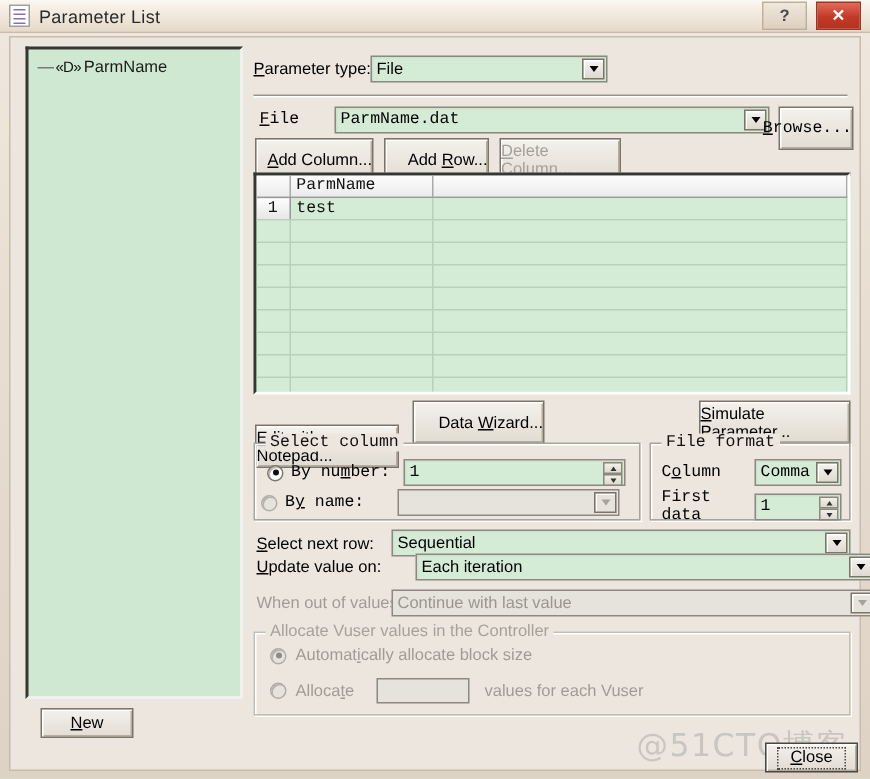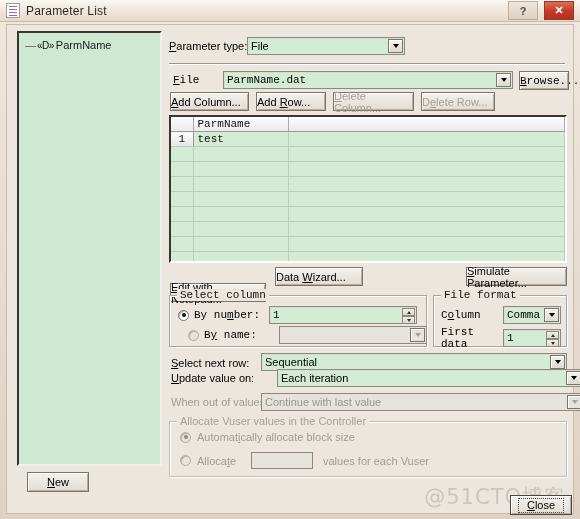--- a/index.html
+++ b/index.html
@@ -147,22 +147,22 @@
     border:1px solid #8d867c; display:flex;align-items:center;justify-content:center;
   }
   .spin .t { width:0;height:0;border-left:2px solid transparent;border-right:2px solid transparent;border-bottom:3px solid #333; }
   .spin .b { width:0;height:0;border-left:2px solid transparent;border-right:2px solid transparent;border-top:3px solid #333; }
 
   .btn {
     background: linear-gradient(180deg,#f4f1ec,#e1dcd3);
     border: 1px solid #7d7468;
     box-shadow: inset 1px 1px 0 #ffffff, inset -1px -1px 0 #b5ada1;
     font-size: 11px; color:#000;
-    display:flex; align-items:center; justify-content:flex-start;
-    height: 19px;
+    display:flex; align-items:center; justify-content:flex-end;
+    height: 29px;
   }
   .btn.disabled { color:#a5a19a; }
 
   
   #grid {
     position:absolute; left:2px; top:86px; width:398px; height:148px;
     background:#cfe8d1;
     border: 2px inset #b4b0a8;
     border-top-color:#8c8880; border-left-color:#8c8880;
     border-right-color:#ffffff; border-bottom-color:#ffffff;
@@ -298,23 +298,20 @@
 
       <div style="position:absolute;left:2px;top:63px;width:396px;height:20px;">
         <div class="btn" style="position:absolute;left:1px;top:0;width:79px;">
           <span><span class="u">A</span>dd Column...</span>
         </div>
         <div class="btn" style="position:absolute;left:87px;top:0;width:70px;">
           <span>Add <span class="u">R</span>ow...</span>
         </div>
         <div class="btn disabled" style="position:absolute;left:164px;top:0;width:81px;">
           <span><span class="u">D</span>elete Column...</span>
-        </div>
-        <div class="btn disabled" style="position:absolute;left:252px;top:0;width:74px;">
-          <span>D<span class="u">e</span>lete Row...</span>
         </div>
       </div>
 
       <div id="grid">
         <table>
           <thead>
             <tr>
               <th class="corner"></th>
               <th class="colname">ParmName</th>
               <th></th>
@@ -394,21 +391,21 @@
                 <div>
                   <span class="t"></span>
                 </div>
                 <div>
                   <span class="b"></span>
                 </div>
               </span>
           </span>
         </div>
 
-        <div class="row" style="position:absolute;left:18px;top:30px;width:242px;">
+        <div class="row" style="position:absolute;left:4px;top:30px;width:242px;">
           <span class="radio dis"></span>
           <span class="mono" style="margin-left:5px;width:72px;">B<span class="u">y</span> name:</span>
           <span class="field disabled combo" style="position:relative;width:148px;margin-left:3px;">
             <span class="mono"></span>
             <span class="arrow-box">
                 <span class="tri"></span>
               </span>
           </span>
         </div>
       </div>

